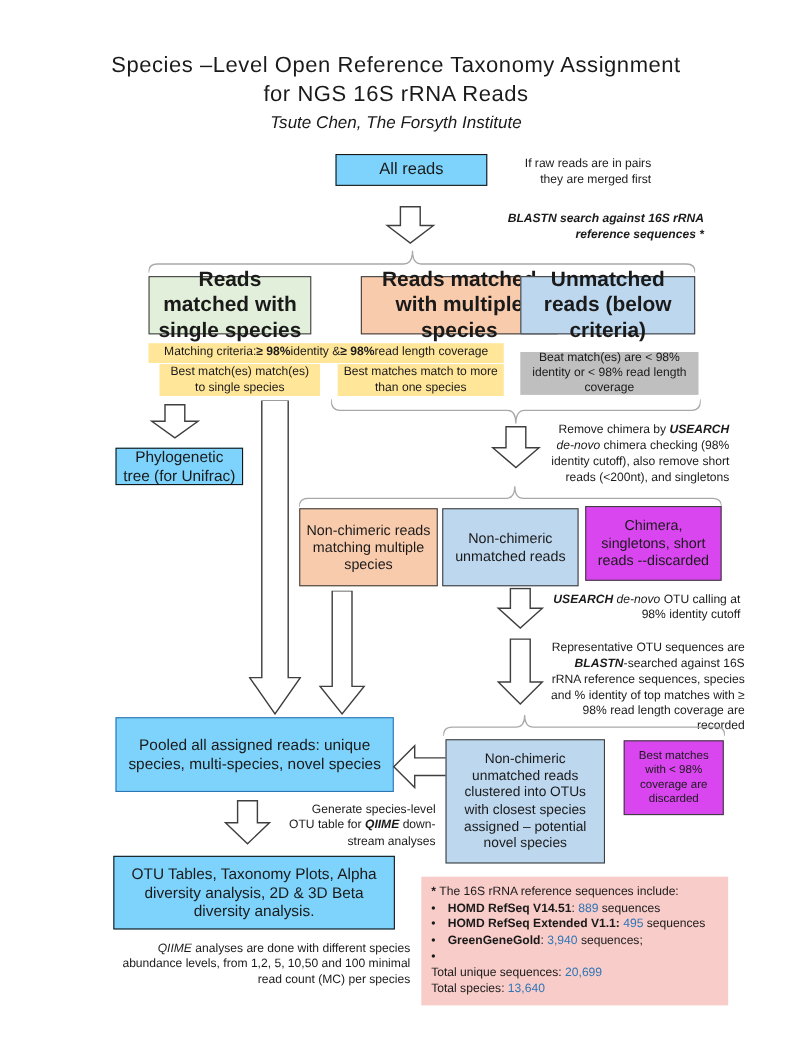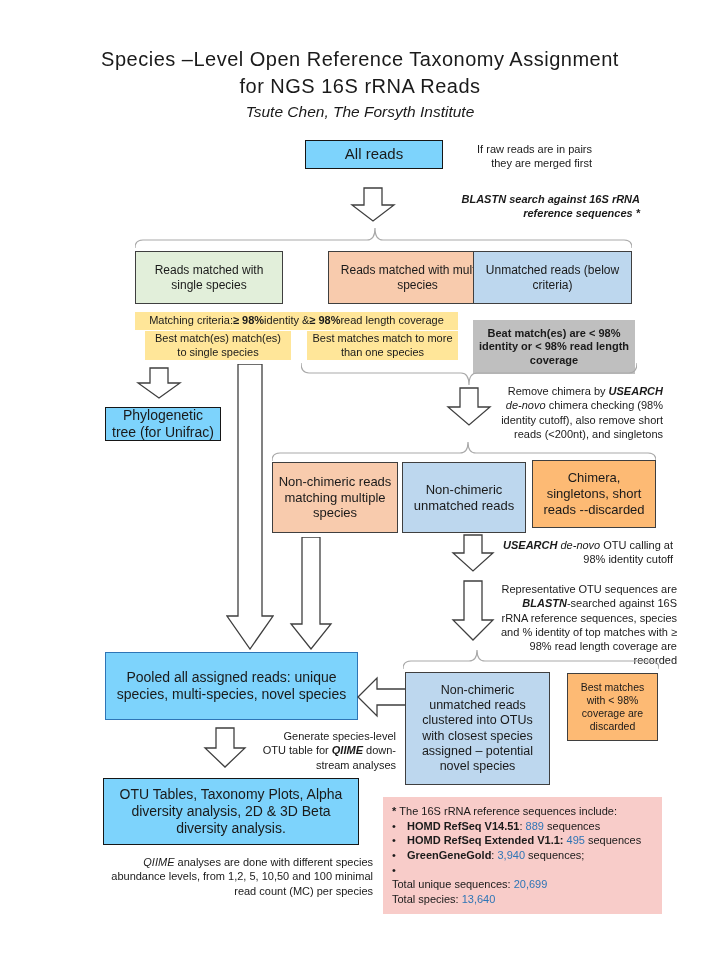--- a/index.html
+++ b/index.html
@@ -8,29 +8,29 @@
     font-family:"Liberation Sans",sans-serif;color:#1a1a1a;
   }
   .abs{position:absolute;box-sizing:border-box;}
   .title1{width:720px;text-align:center;font-size:20px;letter-spacing:.5px;}
   .title3{width:720px;text-align:center;font-size:15.5px;font-style:italic;}
   .box{
     position:absolute;box-sizing:border-box;display:flex;align-items:center;justify-content:center;
     text-align:center;border:1.4px solid #3f3f3f;line-height:1.22;padding:2px 4px;background:#7dd3fc;
   }
   .box-lg{font-size:14px;border:1.5px solid #161616;}
-  .r1{font-size:12px;}
+  .r1{font-size:19px;font-weight:bold;}
   .r2{font-size:13px;}
   .sm{font-size:11px;border:none;}
   .green{background:#e2efda;}
   .salmon{background:#f8cbad;}
   .blue{background:#bdd7ee;}
   .yellow{background:#ffe699;}
   .gray{background:#bfbfbf;border:none;}
-  .gray-b{background:#fdba74;border:1.4px solid #3f3f3f;}
+  .gray-b{background:#d946ef;border:1.4px solid #3f3f3f;}
   .pooled{border:1.6px solid #2e75b6;font-size:14px;}
   .ann{position:absolute;font-size:11px;line-height:1.3;text-align:right;}
   .arr{position:absolute;}
   .arr polygon{fill:#ffffff;stroke:#3f3f3f;stroke-width:1.3;stroke-linejoin:miter;}
   .brace{position:absolute;}
   .brace path{fill:none;stroke:#a9a9a9;stroke-width:1.2;}
   .refbox{position:absolute;background:#f8ccc9;font-size:11px;line-height:1.33;padding:7px 9px;box-sizing:border-box;text-align:left;}
   .ref-row{display:flex;}
   .ref-bullet{width:15px;flex:0 0 15px;}
   .clustered{font-size:12.5px;}
@@ -63,21 +63,21 @@
 
   <div class="box sm yellow" style="left:135px;top:312px;width:323px;height:18px;">
       <span>Matching criteria: </span>
       <span style="font-weight: bold;">≥ 98%</span>
       <span> identity &amp; </span>
       <span style="font-weight: bold;">≥ 98%</span>
       <span> read length coverage</span>
     </div>
   <div class="box sm yellow" style="left:145px;top:331px;width:146px;height:29px;">Best match(es) match(es) to single species</div>
   <div class="box sm yellow" style="left:307px;top:331px;width:151px;height:29px;">Best matches match to more than one species</div>
-  <div class="box sm gray" style="left:473px;top:320px;width:162px;height:54px;font-weight:bold;">Beat match(es) are &lt; 98% identity or &lt; 98% read length coverage</div>
+  <div class="box sm gray" style="left:473px;top:320px;width:162px;height:39px;">Beat match(es) are &lt; 98% identity or &lt; 98% read length coverage</div>
 
   <svg class="arr" style="left:136px;top:367px;" width="46" height="33" viewBox="0 0 46 33">
     <polygon points="14,1 32,1 32,16 44,16 23,31 2,16 14,16"></polygon>
   </svg>
   <div class="box box-lg" style="left:105px;top:407px;width:116px;height:34px;">Phylogenetic tree (for Unifrac)</div>
 
   <svg class="arr" style="left:226px;top:364px;" width="48" height="286" viewBox="0 0 48 286">
     <polygon points="12,0 36,0 36,252 47,252 24,285 1,252 12,252"></polygon>
   </svg>
 

